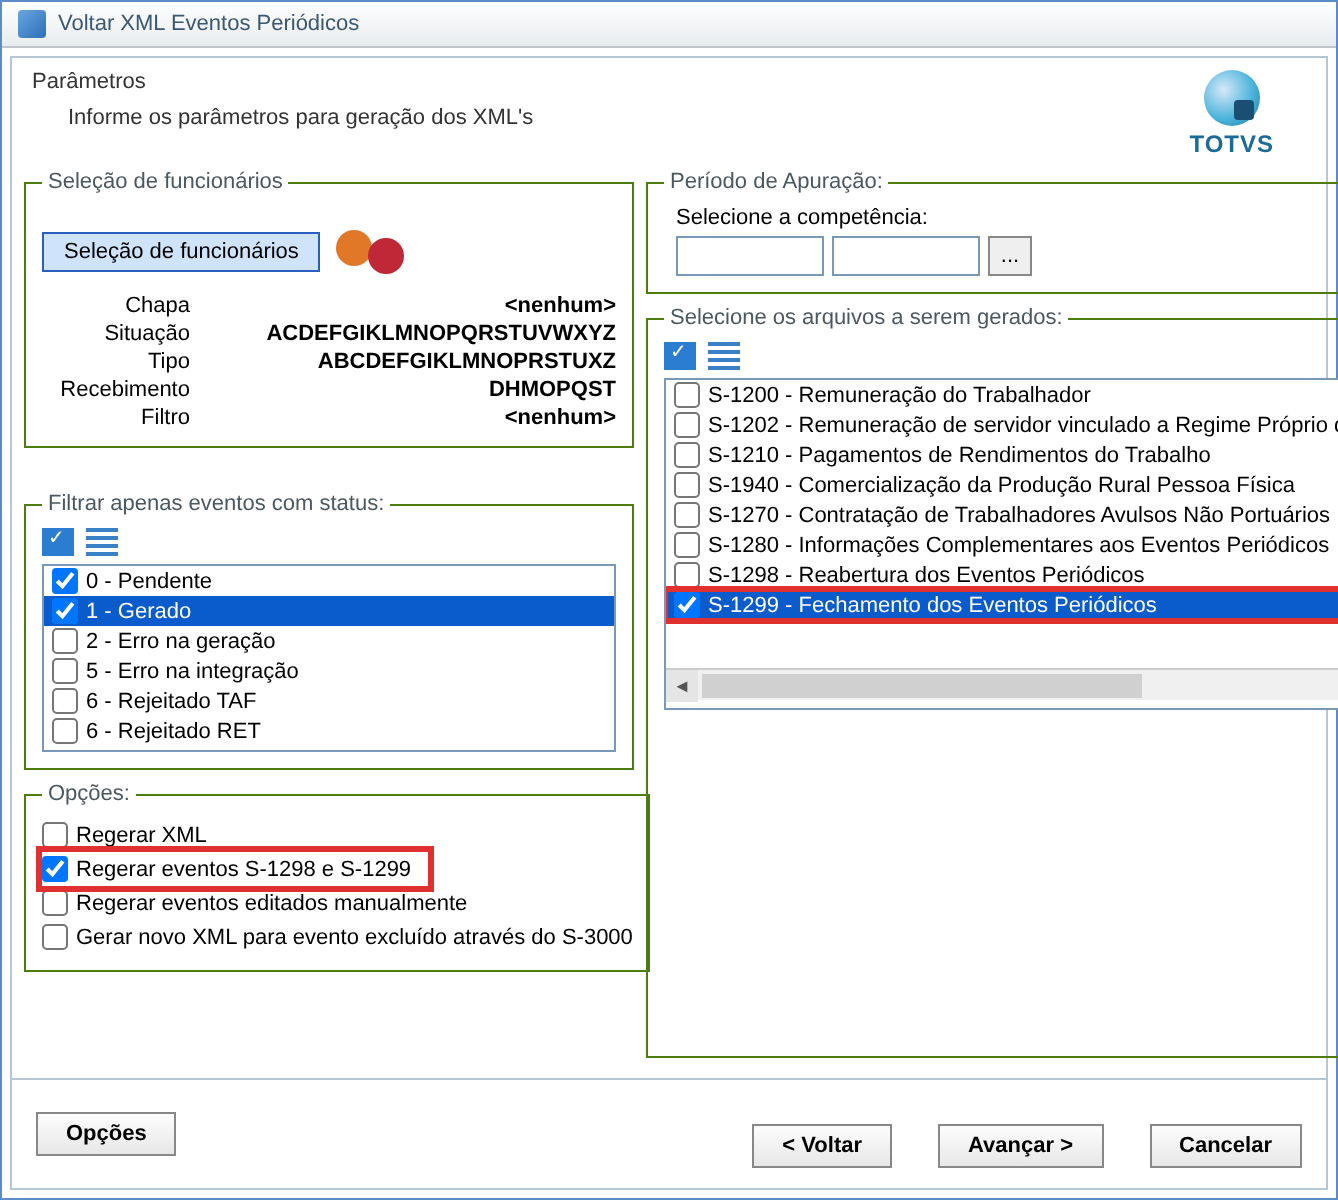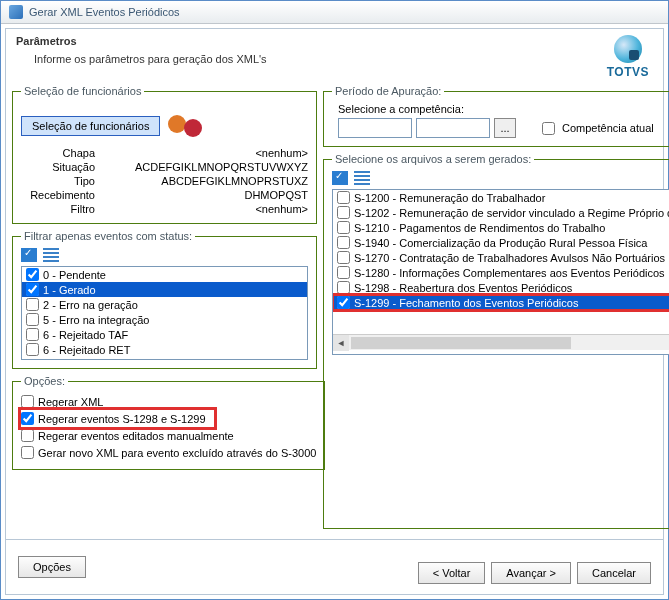--- a/index.html
+++ b/index.html
@@ -40,25 +40,25 @@
     height: 100%;
     display: flex;
     flex-direction: column;
   }
   .header {
     padding: 6px 10px 4px 10px;
     display: flex;
     align-items: flex-start;
   }
   .header-left { flex: 1; }
-  .header-title { font-weight: bold; color: #333; margin-bottom: 6px; }
+  .header-title { font-weight: normal; color: #333; margin-bottom: 6px; }
   .header-sub { padding-left: 18px; color: #333; }
   .logo {
     text-align: center;
-    margin-right: 4px;
+    margin-right: 16px;
   }
   .logo-circle {
     width: 28px; height: 28px;
     border-radius: 50%;
     background: radial-gradient(circle at 35% 35%, #d6e8f8 0%, #4fb5dc 55%, #1380a6 100%);
     margin: 0 auto 2px auto;
     position: relative;
   }
   .logo-circle::after {
     content: '';
@@ -117,22 +117,22 @@
   }
   .people-icon {
     width: 34px; height: 30px; position: relative;
   }
   .people-icon .p1, .people-icon .p2 {
     position: absolute; width: 18px; height: 18px; border-radius: 50%;
   }
   .people-icon .p1 { background: #e07828; left: 0; top: 4px; }
   .people-icon .p2 { background: #c02838; right: 0; top: 8px; }
   .kv-table { display: grid; grid-template-columns: 74px 1fr; row-gap: 2px; text-align: right; }
-  .kv-table .v { font-weight: normal; white-space: nowrap; overflow: hidden; }
-  .status-fs { flex: 0 0 auto; }
+  .kv-table .v { font-weight: bold; white-space: nowrap; overflow: hidden; }
+  .status-fs { flex: 0 0 auto; margin-top: 16px; }
   .list-toolbar {
     display: flex; gap: 6px; margin-bottom: 4px;
   }
   .list-toolbar .tb {
     width: 16px; height: 14px;
     display: inline-block;
   }
   .tb-check { background: linear-gradient(#2a7dd0,#2a7dd0); position: relative; }
   .tb-check::after { content:'✓'; color:#fff; font-size:10px; position:absolute; left:3px; top:-1px; }
   .tb-list { background: repeating-linear-gradient(#3a81c8,#3a81c8 2px,#fff 2px,#fff 4px); }
@@ -175,38 +175,39 @@
     border-top: 1px solid #ccc;
   }
   .h-scroll .arrow { position: absolute; top: 0; width: 16px; height: 16px; background: #e5e5e5; display:flex; align-items:center; justify-content:center; color:#555; font-size:9px; }
   .h-scroll .arrow.l { left: 0; }
   .h-scroll .thumb { position: absolute; left: 18px; top: 2px; width: 220px; height: 12px; background: #d0d0d0; }
   .footer {
     border-top: 1px solid #b8c7d6;
     padding: 10px 12px;
     display: flex;
     align-items: center;
+    font-weight: bold;
   }
   .btn {
     border: 1px solid #888;
     background: linear-gradient(#fdfdfd,#e7e7e7);
     padding: 4px 14px;
     font: inherit;
     cursor: pointer;
   }
   .footer .spacer { flex: 1; }
-  .footer-right { display: flex; gap: 6px; margin-top: 12px; }
+  .footer-right { display: flex; gap: 23px; margin-top: 12px; }
 </style>
 </head>
 <body>
 
 <div class="window">
   <div class="titlebar">
     <span class="icon"></span>
-    <span class="title">Gerar XML Eventos Periódicos</span>
+    <span class="title">Voltar XML Eventos Periódicos</span>
   </div>
   <div class="content-wrap">
       <div class="content">
     <div class="header">
       <div class="header-left">
         <div class="header-title">Parâmetros</div>
         <div class="header-sub">Informe os parâmetros para geração dos XML's</div>
       </div>
       <div class="logo">
         <div class="logo-circle"></div>
@@ -299,24 +300,20 @@
       <div class="right">
         <fieldset>
           <legend>Período de Apuração:</legend>
           <div class="periodo-label">Selecione a competência:</div>
           <div class="periodo-row">
             <div class="seg">
               <input type="text" style="width: 74px;" value="">
               <input type="text" style="width: 74px;" value="">
               <span class="sqbtn">...</span>
             </div>
-            <label class="comp-atual">
-              <input type="checkbox" style="">
-              <span>Competência atual</span>
-            </label>
           </div>
         </fieldset>
 
         <fieldset class="files-fs">
           <legend>Selecione os arquivos a serem gerados:</legend>
           <div class="list-toolbar">
             <span class="tb tb-check"></span>
             <span class="tb tb-list"></span>
           </div>
           <div class="checklist files">

